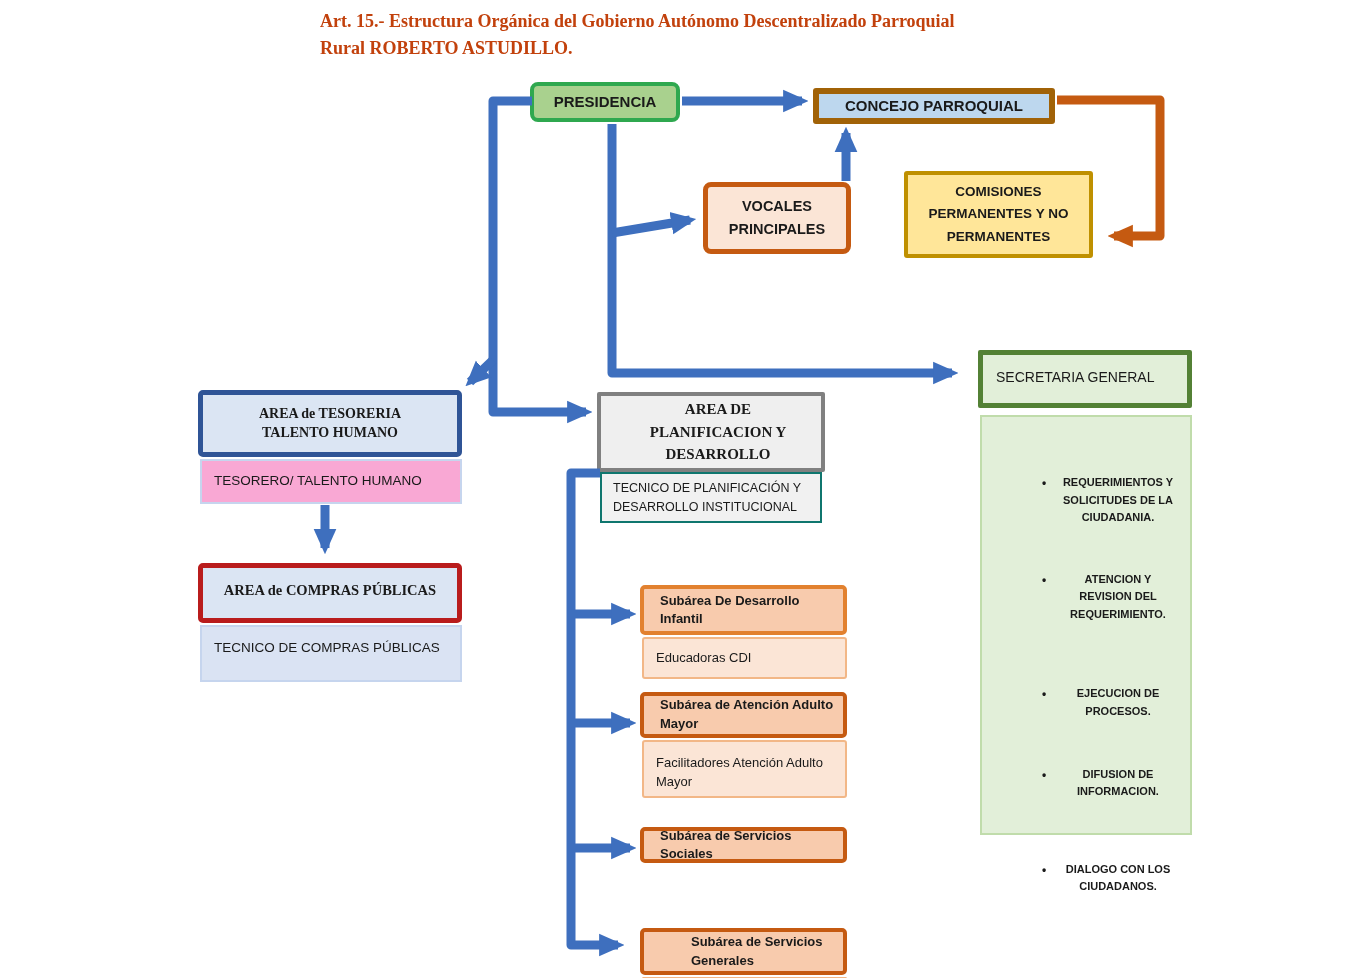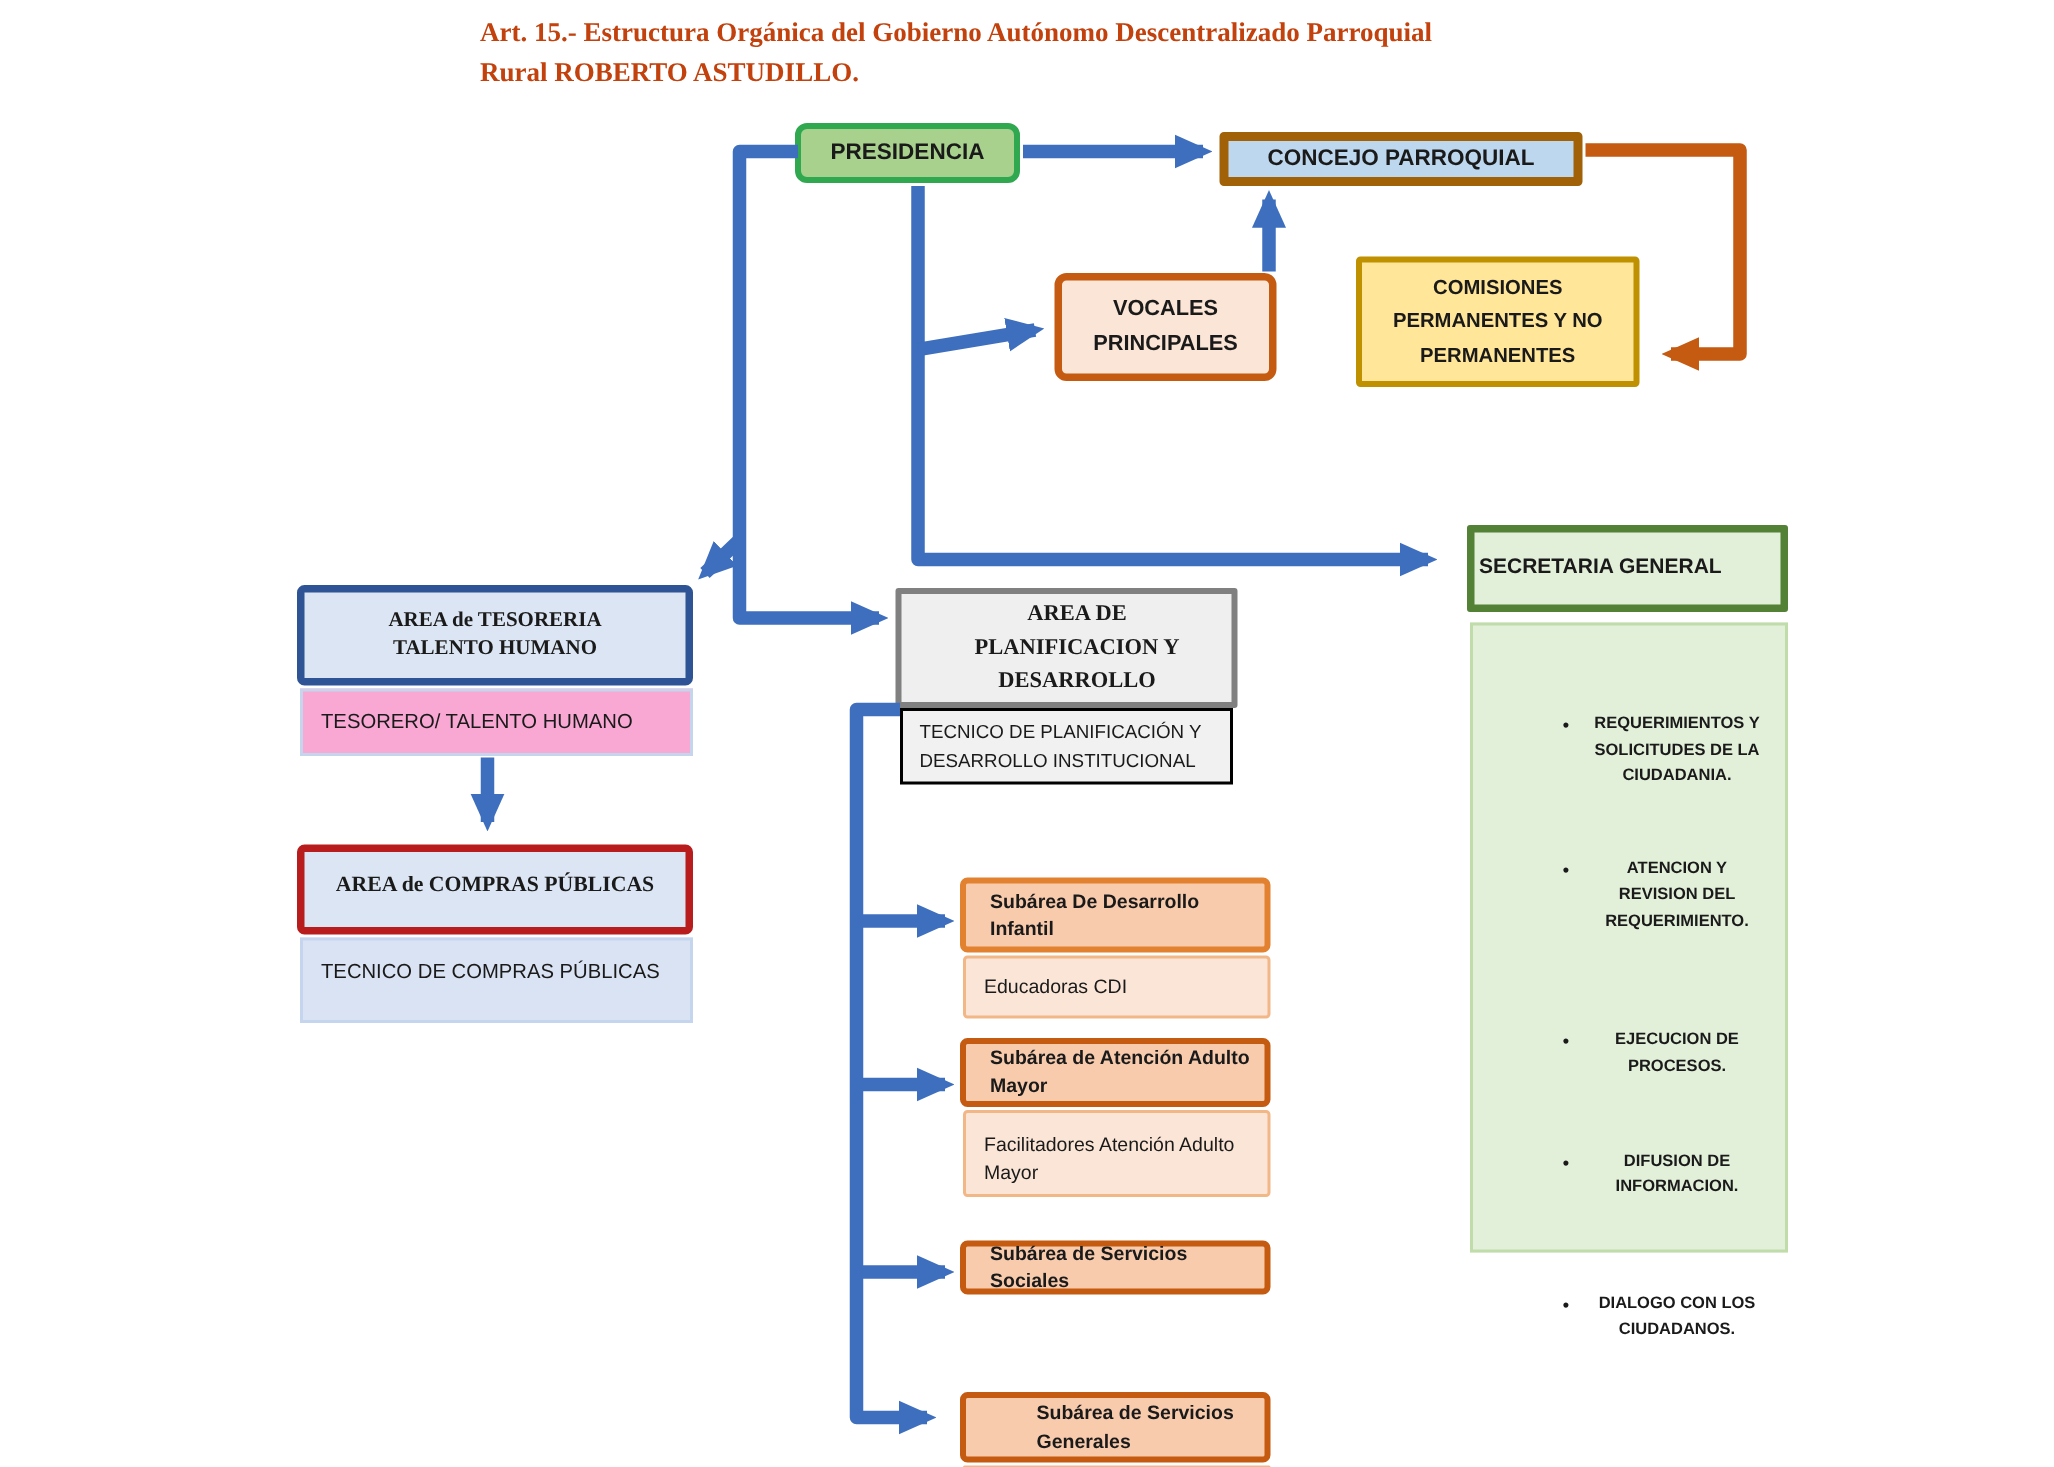--- a/index.html
+++ b/index.html
@@ -24,22 +24,22 @@
     border:4px solid #2fa84f;border-radius:8px;font-weight:bold;font-size:15px;}
   #concejo{left:813px;top:88px;width:242px;height:36px;background:#bdd7ee;
     border:6px solid #a16207;border-radius:3px;font-weight:bold;font-size:15px;}
   #vocales{left:703px;top:182px;width:148px;height:72px;background:#fbe5d6;
     border:5px solid #c55a11;border-radius:8px;font-weight:bold;font-size:14.5px;line-height:1.6;}
   #comisiones{left:904px;top:171px;width:189px;height:87px;background:#ffe699;
     border:4px solid #bf9000;border-radius:3px;font-weight:bold;font-size:13.5px;line-height:1.65;}
 
   
   #secretaria-h{left:978px;top:350px;width:214px;height:58px;background:#e2efd9;
-    border:5px solid #538135;border-radius:2px;font-weight:bold;font-size:14px;
-    justify-content:flex-start;align-items:flex-start;text-align:left;padding:13px 0 0 3px;}
+    border:5px solid #538135;border-radius:2px;font-weight:normal;font-size:14px;
+    justify-content:flex-start;align-items:flex-start;text-align:left;padding:13px 0 0 13px;}
   #secretaria-p{left:980px;top:415px;width:212px;height:420px;background:#e2efd9;
     border:2px solid #c0dcab;display:block;}
   #secretaria-p ul{list-style:none;margin:0;padding:14px 12px 0 48px;}
   #secretaria-p li{display:flex;font-weight:bold;font-size:11px;line-height:1.6;}
   #secretaria-p .blt{width:28px;flex:none;font-size:12px;}
   .mt22{margin-top:22px;} .mt40{margin-top:40px;} .mt24{margin-top:24px;} .mt38{margin-top:38px;}
 
   
   #tesoreria-h{left:198px;top:390px;width:264px;height:67px;background:#dbe5f3;
     border:5px solid #2f5496;border-radius:5px;font-weight:bold;font-size:14px;line-height:1.3;}
@@ -48,21 +48,21 @@
   #compras-h{left:198px;top:563px;width:264px;height:60px;background:#dbe5f3;
     border:5px solid #b91c1c;border-radius:5px;font-weight:bold;font-size:14.5px;
     align-items:flex-start;padding-top:13px;}
   #tecnico-compras{left:200px;top:625px;width:262px;height:57px;background:#dae3f3;
     border:2px solid #c6d5ee;font-size:13.5px;padding-left:12px;align-items:flex-start;padding-top:12px;}
 
   
   #planif-h{left:597px;top:392px;width:228px;height:80px;background:#efefef;
     border:4px solid #808080;border-radius:2px;font-weight:bold;font-size:15px;line-height:1.5;padding-left:14px;}
   #tecnico-planif{left:600px;top:472px;width:222px;height:51px;background:#f1f1f1;
-    border:2px solid #000000;font-size:12.5px;line-height:1.5;padding-left:11px;}
+    border:2px solid #0f766e;font-size:12.5px;line-height:1.5;padding-left:11px;}
 
   
   .subh{width:207px;left:640px;background:#f8cbad;border:4px solid #c55a11;border-radius:5px;
     font-weight:bold;font-size:13px;justify-content:flex-start;text-align:left;padding-left:16px;}
   .subb{width:205px;left:642px;background:#fbe5d6;border:2px solid #f2b787;border-radius:3px;
     font-size:13px;justify-content:flex-start;text-align:left;padding-left:12px;}
   #sub1h{top:585px;height:50px;border-color:#e2812f;}
   #sub1b{top:637px;height:42px;}
   #sub2h{top:692px;height:46px;line-height:1.45;}
   #sub2b{top:740px;height:58px;align-items:flex-start;padding-top:12px;line-height:1.45;}

